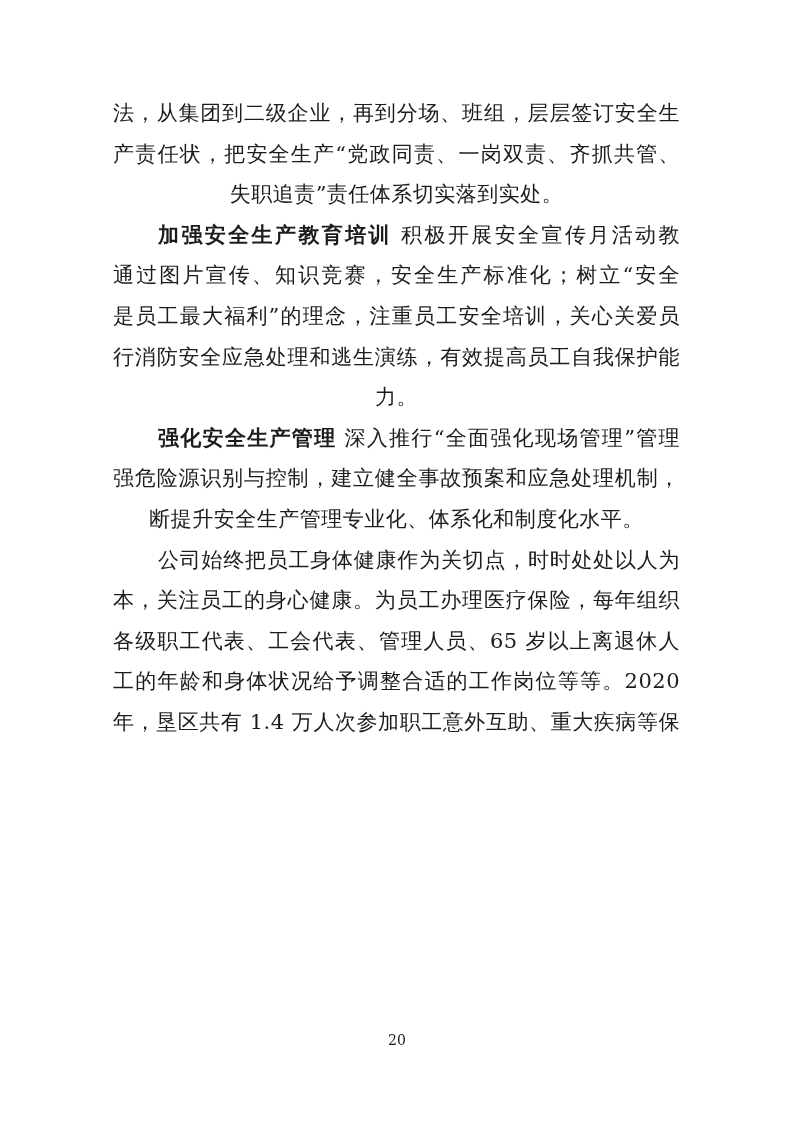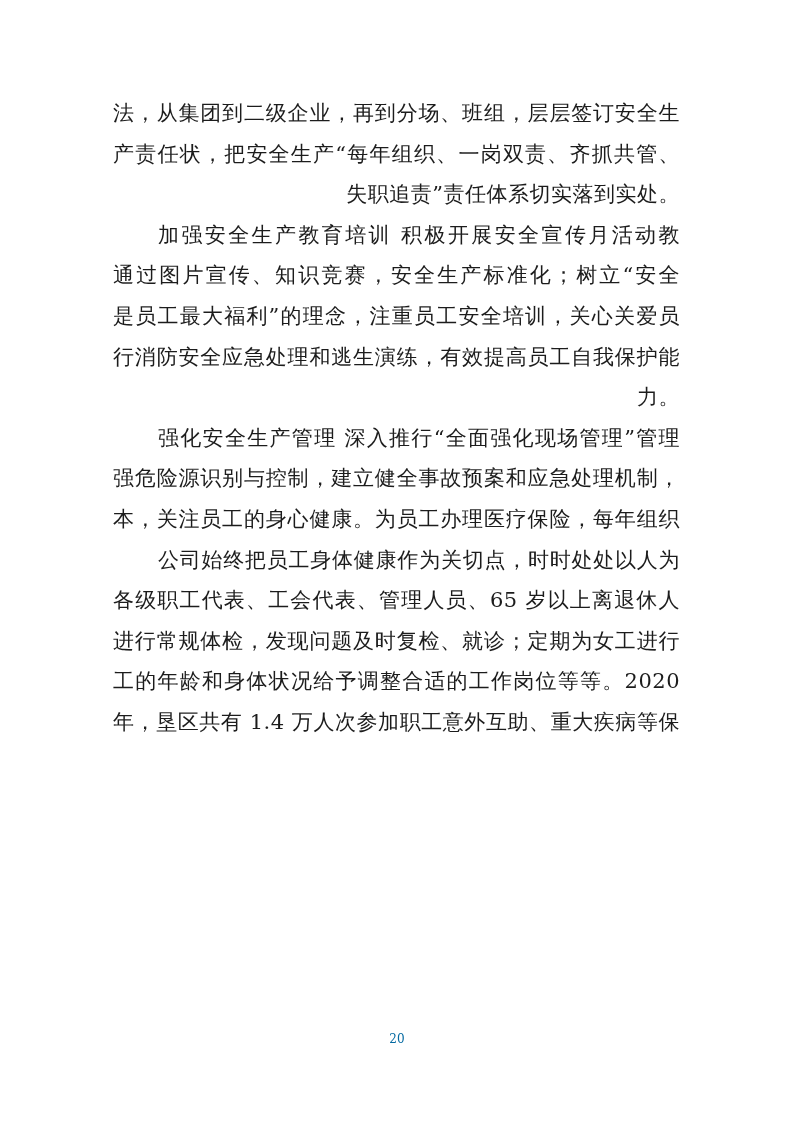--- a/index.html
+++ b/index.html
@@ -22,63 +22,63 @@
     width: 567px;
     color: #1c1c1c;
   }
   .line {
     height: 40.6px;
     line-height: 40.6px;
     font-size: 21px;
     letter-spacing: 0.5px;
     white-space: normal;
     overflow: hidden;
-    text-align: right;
+    text-align: center;
   }
   .line.justify {
     text-align: justify;
     text-align-last: justify;
   }
   .line.indent {
     padding-left: 45px;
   }
   .run {
     font-weight: normal;
   }
   .run.bold {
-    font-weight: normal;
+    font-weight: bold;
     font-family: "DejaVu Sans", "Liberation Sans", sans-serif;
   }
   .pagenum {
     position: absolute;
     left: 0;
     top: 1032px;
     width: 794px;
     text-align: center;
-    font-size: 12px;
-    color: #0369a1;
+    font-size: 14px;
+    color: #0f172a;
     font-family: "DejaVu Serif", "Liberation Serif", serif;
   }
 </style>
 </head>
 <body>
 
 <div class="page">
   <div class="textblock" id="textblock">
       <div class="line justify"><span class="run">法，从集团到二级企业，再到分场、班组，层层签订安全生</span></div>
-      <div class="line justify"><span class="run">产责任状，把安全生产“每年组织、一岗双责、齐抓共管、</span></div>
+      <div class="line justify"><span class="run">产责任状，把安全生产“党政同责、一岗双责、齐抓共管、</span></div>
       <div class="line"><span class="run">失职追责”责任体系切实落到实处。</span></div>
       <div class="line justify indent"><span class="run bold">加强安全生产教育培训</span><span class="run"> 积极开展安全宣传月活动教育，</span></div>
       <div class="line justify"><span class="run">通过图片宣传、知识竞赛，安全生产标准化；树立“安全</span></div>
       <div class="line justify"><span class="run">是员工最大福利”的理念，注重员工安全培训，关心关爱员工</span></div>
       <div class="line justify"><span class="run">行消防安全应急处理和逃生演练，有效提高员工自我保护能</span></div>
       <div class="line"><span class="run">力。</span></div>
       <div class="line justify indent"><span class="run bold">强化安全生产管理</span><span class="run"> 深入推行“全面强化现场管理”管理工</span></div>
       <div class="line justify"><span class="run">强危险源识别与控制，建立健全事故预案和应急处理机制，</span></div>
+      <div class="line"><span class="run">断提升安全生产管理专业化、体系化和制度化水平。</span></div>
+      <div class="line justify indent"><span class="run">公司始终把员工身体健康作为关切点，时时处处以人为</span></div>
       <div class="line justify"><span class="run">本，关注员工的身心健康。为员工办理医疗保险，每年组织</span></div>
-      <div class="line justify indent"><span class="run">公司始终把员工身体健康作为关切点，时时处处以人为</span></div>
       <div class="line justify"><span class="run">各级职工代表、工会代表、管理人员、65 岁以上离退休人员</span></div>
-      <div class="line justify"><span class="run">进行常规体检，发现问题及时复检、就诊；定期为女工进行</span></div>
       <div class="line justify"><span class="run">工的年龄和身体状况给予调整合适的工作岗位等等。2020</span></div>
       <div class="line justify"><span class="run">年，垦区共有 1.4 万人次参加职工意外互助、重大疾病等保</span></div>
     </div>
   <div class="pagenum">20</div>
 </div>
 
 </body></html>

